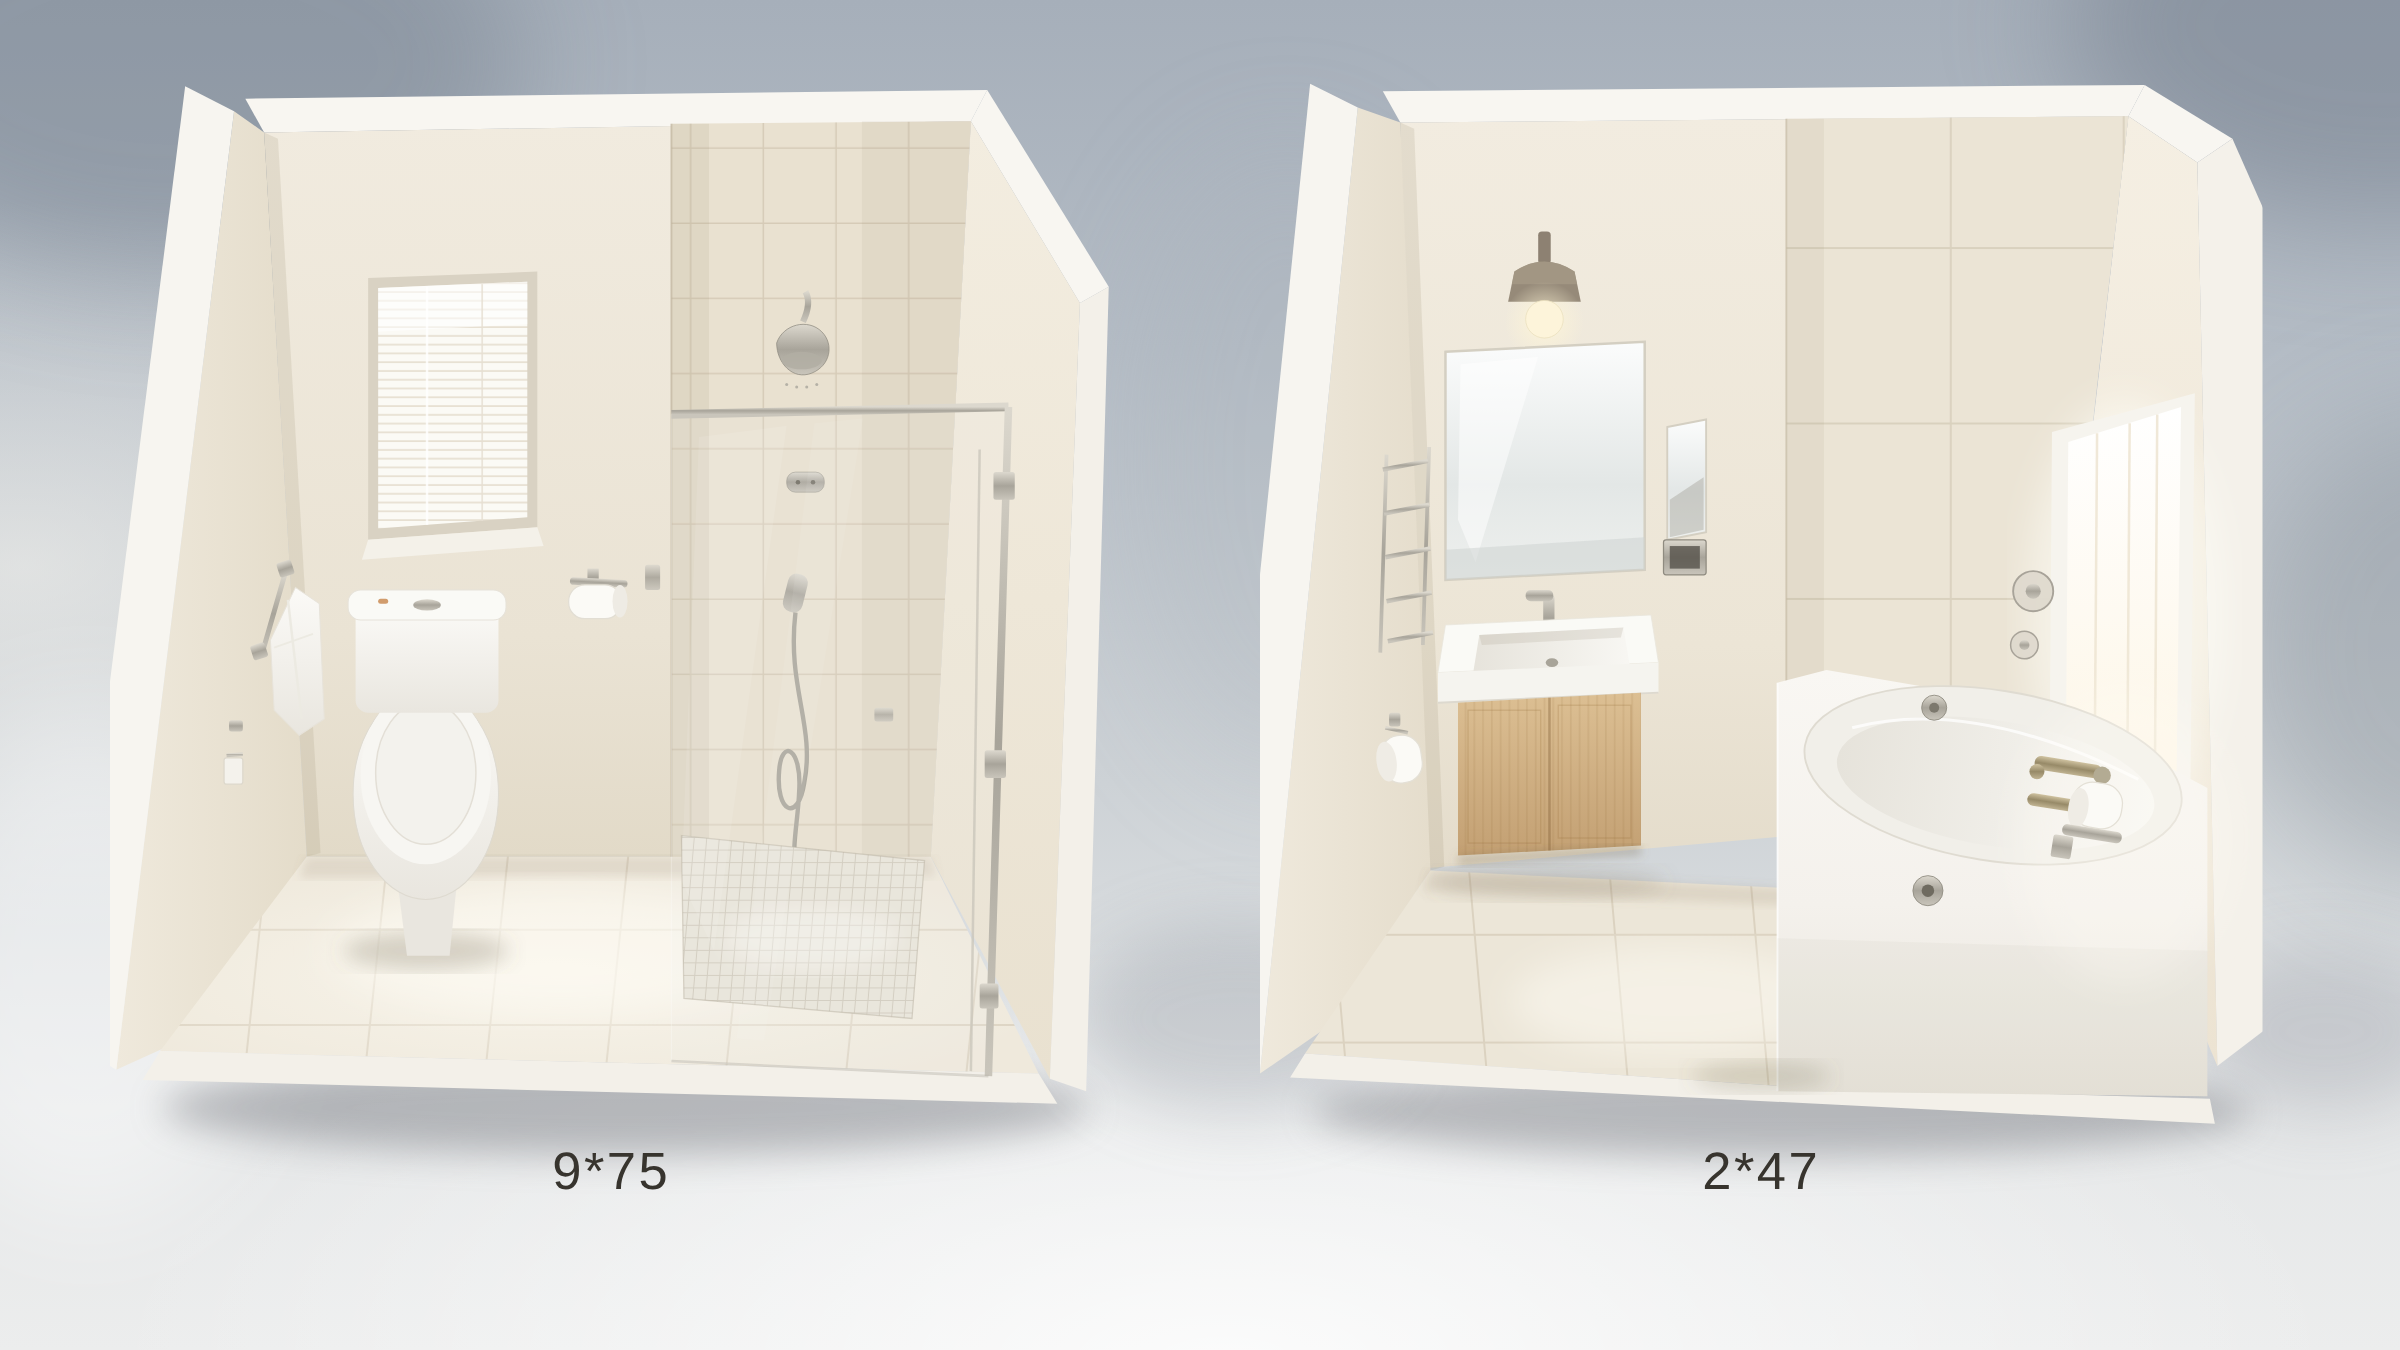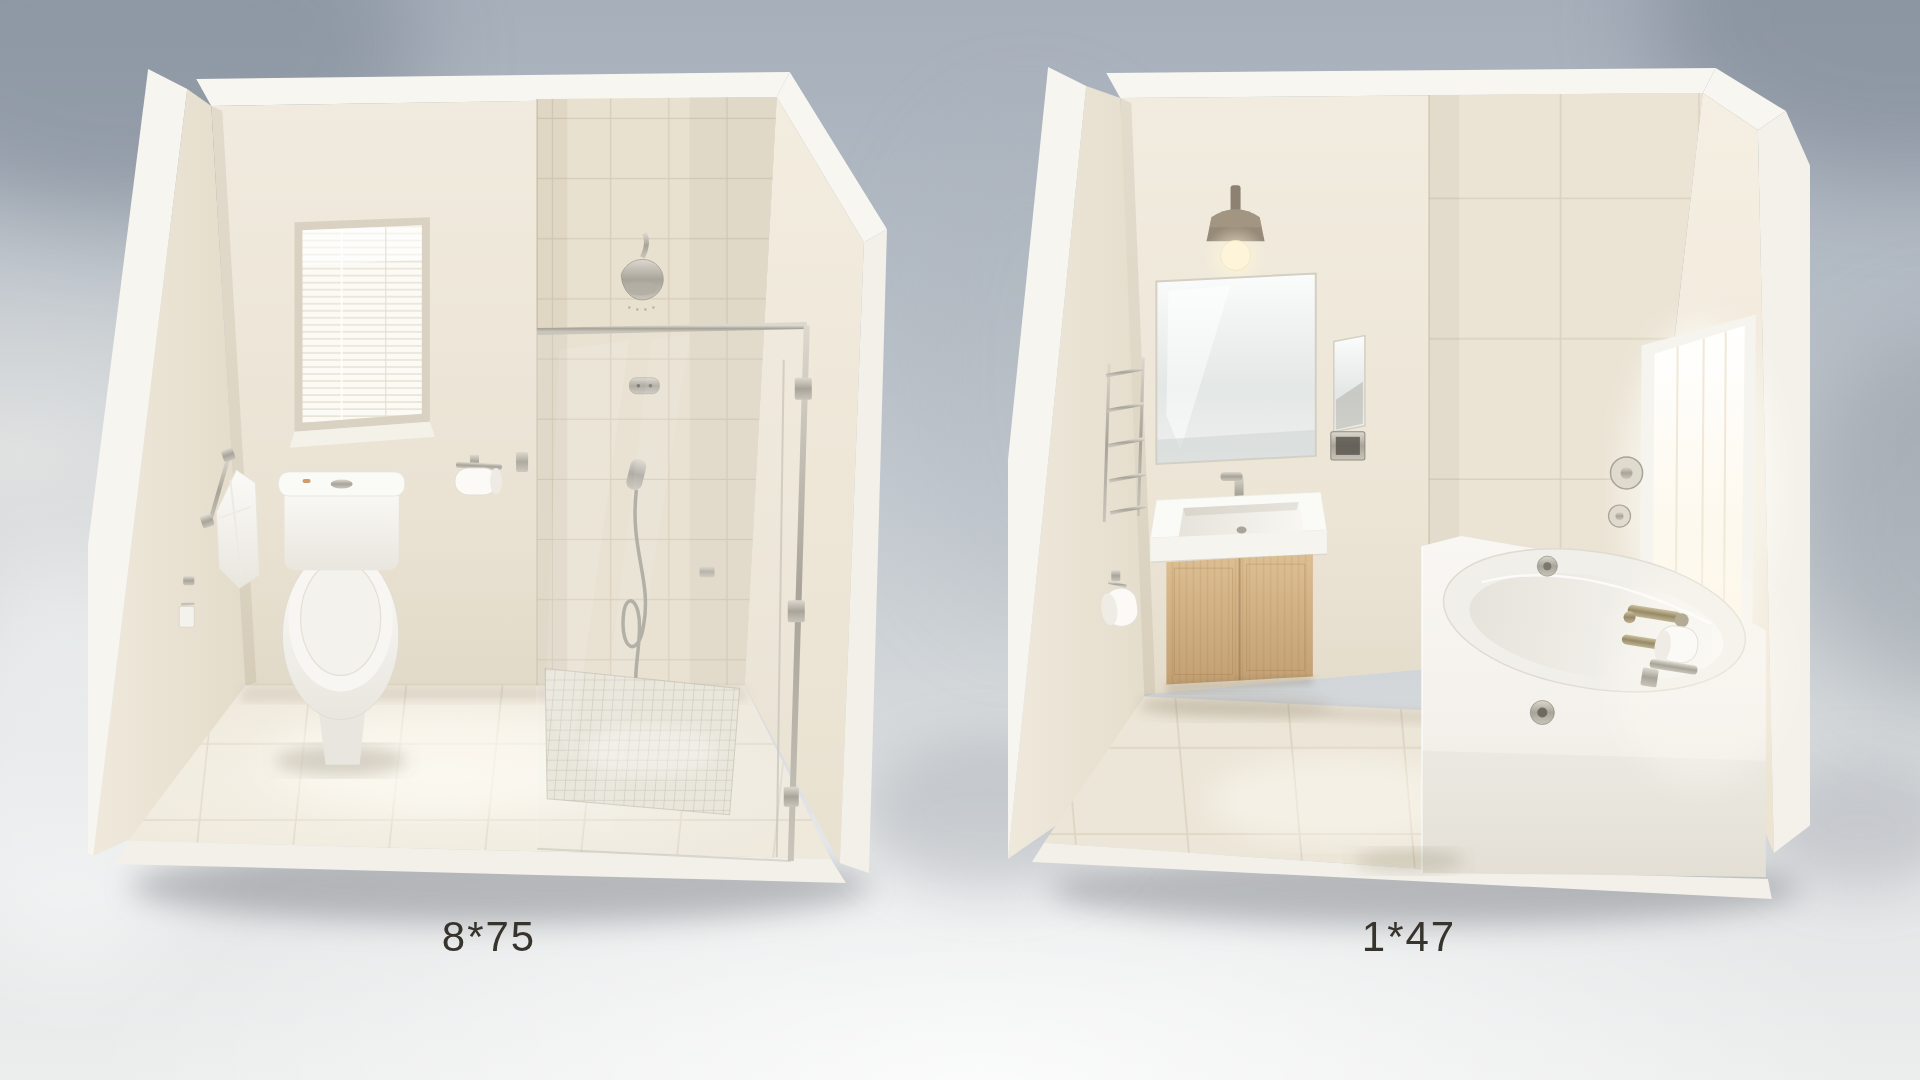--- a/index.html
+++ b/index.html
@@ -427,14 +427,14 @@
 
   <g>
     <circle cx="617" cy="413" r="16" fill="rgba(222,217,206,.95)" stroke="#a8a399" stroke-width="1.5"></circle>
     <circle cx="617" cy="413" r="6" fill="url(#R_metal)"></circle>
     <circle cx="610" cy="456" r="11" fill="rgba(222,217,206,.95)" stroke="#a8a399" stroke-width="1.2"></circle>
     <circle cx="610" cy="456" r="4" fill="url(#R_metal)"></circle>
   </g>
 </svg>
 </figure>
 
-<div class="caption" id="capL">8*75</div>
-<div class="caption" id="capR">1*47</div>
+<div class="caption" id="capL">9*75</div>
+<div class="caption" id="capR">2*47</div>
 
 </body></html>

